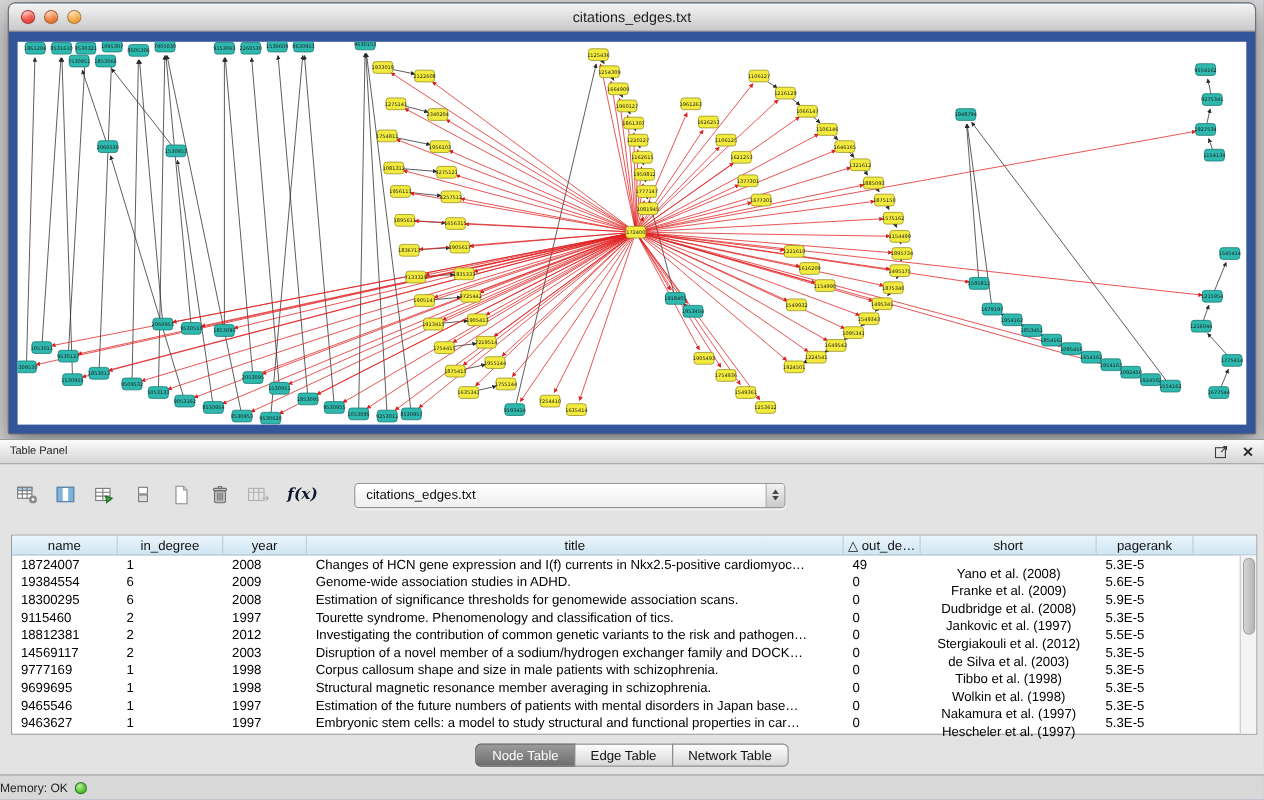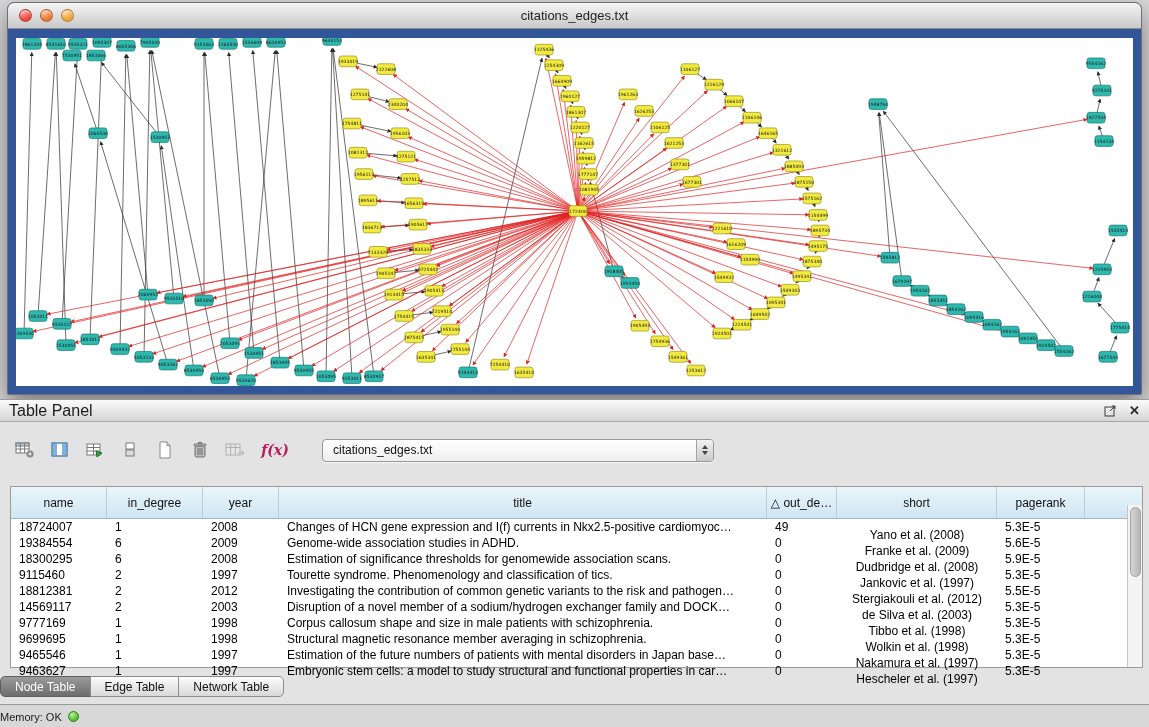--- a/index.html
+++ b/index.html
@@ -26,52 +26,52 @@
   .be { stroke:#2a2a2a; stroke-width:0.7; }
   .re { stroke:#e01f1f; stroke-width:0.7; }
   .ny { fill:#f2ea3e; stroke:#97901f; stroke-width:0.7; }
   .nt { fill:#2fb8ae; stroke:#147a73; stroke-width:0.7; }
 
   
   .panel { position:absolute; left:0; top:399px; width:1149px; height:306px;
            background:#e3e3e3; border-top:1px solid #9a9a9a; border-bottom:1px solid #9a9a9a; }
   .phead { height:22px; background:linear-gradient(#fbfbfb,#d5d5d5); border-bottom:1px solid #a7a7a7;
            display:flex; align-items:center; padding:0 9px; }
-  .ptitle { font-size:16px; color:#1d1d1d; }
+  .ptitle { font-size:10px; color:#1d1d1d; }
   .picons { margin-left:auto; display:flex; align-items:center; gap:12px; }
   .pclose { font-size:13px; font-weight:bold; color:#2c2c2c; line-height:1; cursor:default; }
 
   .toolbar { position:absolute; left:14px; top:36px; height:28px; display:flex; align-items:center; gap:13px; }
   .tbtn { width:22px; height:22px; display:flex; align-items:center; justify-content:center; }
-  .fx { font-family:"DejaVu Serif",serif; font-style:italic; font-weight:bold; font-size:14px; color:#be185d; padding:0 4px; }
+  .fx { font-family:"DejaVu Serif",serif; font-style:italic; font-weight:bold; font-size:14px; color:#0f172a; padding:0 4px; }
   .combo { margin-left:18px; width:392px; height:23px; background:linear-gradient(#ffffff,#efefef);
            border:1px solid #979797; border-radius:4px; display:flex; align-items:center; overflow:hidden;
            box-shadow:0 1px 1px rgba(255,255,255,.7); }
   .combo-val { flex:1; font-size:12px; color:#111; padding-left:10px; }
   .combo-arrows { width:17px; align-self:stretch; background:linear-gradient(#f2f2f2,#c9c9c9);
                   border-left:1px solid #a5a5a5; display:flex; flex-direction:column;
                   align-items:center; justify-content:center; gap:2px; }
   .tri-up { width:0; height:0; border-left:3.5px solid transparent; border-right:3.5px solid transparent; border-bottom:4px solid #444; }
   .tri-dn { width:0; height:0; border-left:3.5px solid transparent; border-right:3.5px solid transparent; border-top:4px solid #444; }
 
   .tablewrap { position:absolute; left:10px; top:86px; width:1133px; height:182px;
                background:#fff; border:1px solid #9b9b9b; }
-  .thead { display:flex; height:32px; background:linear-gradient(#eaf5fb,#cfe6f3); border-bottom:1px solid #9fb9c9; }
+  .thead { display:flex; height:18px; background:linear-gradient(#eaf5fb,#cfe6f3); border-bottom:1px solid #9fb9c9; }
   .th { font-size:12px; color:#111; display:flex; align-items:center; justify-content:center;
         border-right:1px solid #b7cedd; white-space:nowrap; overflow:hidden; }
   .th.fill { flex:1; border-right:none; }
   .tr { display:flex; height:16px; align-items:center; }
   .td { font-size:12px; color:#000; white-space:nowrap; overflow:hidden; padding-left:8px; }
   .c0{width:96px} .c1{width:96px} .c2{width:76px} .c3{width:488px} .c4{width:70px} .c5{width:160px} .c6{width:88px}
   .td.c5 { text-align:center; padding-left:0;margin-top:16px; }
   .vscroll { position:absolute; right:0; top:18px; bottom:0; width:15px; background:#f4f4f4; border-left:1px solid #c6c6c6; }
   .thumb { margin:2px auto 0; width:11px; height:70px; background:linear-gradient(90deg,#d6d6d6,#b6b6b6);
            border:1px solid #a2a2a2; border-radius:6px; }
 
-  .tabs { position:absolute; left:0; right:0; top:276px; display:flex; }
+  .tabs { position:absolute; left:0; right:0; top:276px; display:flex; justify-content:center; }
   .tab { height:21px; padding:0 14px; font-size:12px; font-family:"Liberation Sans",sans-serif;
          border:1px solid #8d8d8d; background:linear-gradient(#fdfdfd,#d8d8d8); color:#111; margin-left:-1px; cursor:default; }
   .tab:first-child { border-radius:5px 0 0 5px; margin-left:0; }
   .tab:last-child { border-radius:0 5px 5px 0; }
   .tab.sel { background:linear-gradient(#9b9b9b,#6d6d6d); color:#fff; border-color:#5f5f5f; }
 
   .statusbar { position:absolute; left:0; bottom:0; width:1149px; height:21px;
                display:flex; align-items:center; gap:6px; padding-right:10px;
                background:#d8d8d8; font-size:11px; color:#222; }
   .memdot { width:11px; height:11px; border-radius:50%; border:1px solid #2f7a24;

